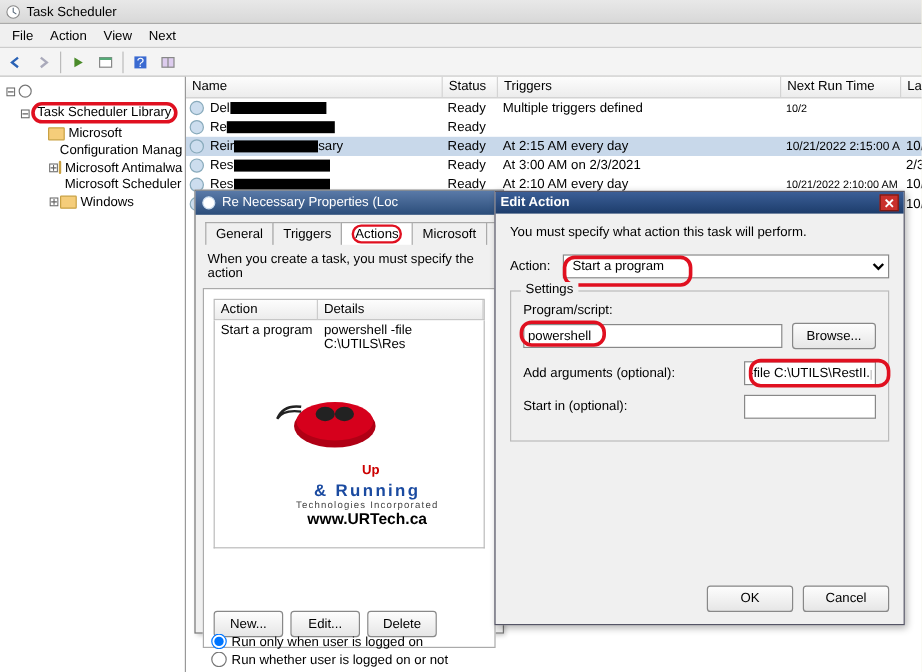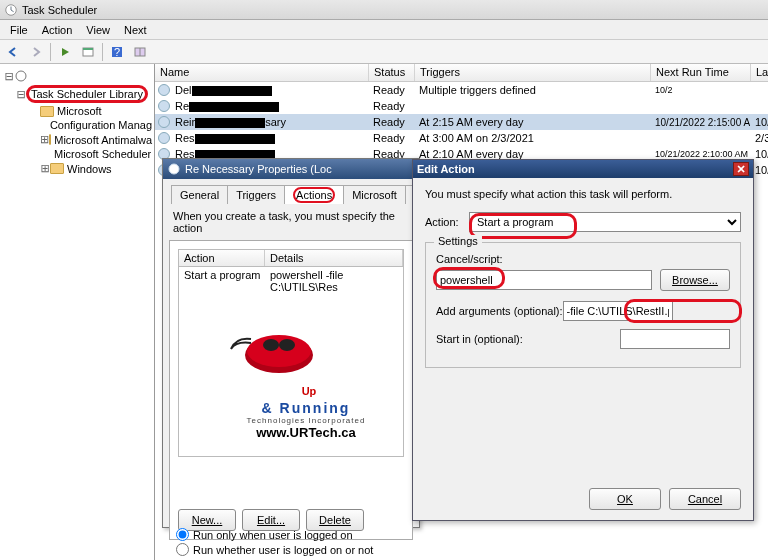--- a/index.html
+++ b/index.html
@@ -38,21 +38,21 @@
 .tab{padding:3px 8px;background:#f0f0f0;border:1px solid #aaa;border-bottom:none;margin-right:-1px;position:relative;}
 .tab.active{background:#fff;z-index:2;}
 .tabpane{background:#fff;margin:0 6px 6px 6px;border:1px solid #aaa;padding:8px 8px;height:300px;position:relative;}
 .dlg1 .desc{margin:6px 10px 6px 10px;}
 .gridhdr{display:flex;border:1px solid #bbb;background:linear-gradient(#fdfdfd,#ececec);}
 .gridhdr div{padding:2px 5px;border-right:1px solid #ccc;}
 .gridbody{border:1px solid #bbb;border-top:none;height:190px;background:#fff;position:relative;}
 .gridrow{display:flex;padding:2px 5px;}
 .logo{position:absolute;left:42px;top:52px;width:170px;text-align:center;}
 .btnrow{position:absolute;bottom:8px;left:8px;display:flex;gap:6px;}
-.wbtn{min-width:58px;height:22px;background:linear-gradient(#fdfdfd,#e6e6e6);border:1px solid #888;border-radius:3px;display:flex;align-items:center;justify-content:center;padding:0 8px;text-decoration:underline;}
+.wbtn{min-width:58px;height:22px;background:linear-gradient(#fdfdfd,#e6e6e6);border:1px solid #888;border-radius:3px;display:flex;align-items:center;justify-content:center;padding:0 8px;}
 
 .radios{position:absolute;left:176px;bottom:4px;display:flex;flex-direction:column;gap:2px;}
 .radios label{display:flex;align-items:center;gap:4px;}
 .radios input{margin:0;}
 
 
 .dlg2{position:absolute;left:412px;top:159px;width:342px;height:362px;background:#f0f0f0;border:1px solid #556;box-shadow:2px 2px 6px rgba(0,0,0,.3);}
 .dlg2 .dbar{height:18px;background:linear-gradient(#3b5e97,#1d3d6b);color:#fff;display:flex;align-items:center;justify-content:space-between;padding:0 4px;font-weight:bold;font-size:11px;}
 .dlg2 .dbar .xbtn{width:16px;height:14px;background:#c9302c;color:#fff;display:flex;align-items:center;justify-content:center;font-weight:bold;border:1px solid #7a1812;}
 .dlg2 .body{padding:10px 12px;}
@@ -284,27 +284,27 @@
   </div>
   <div class="body">
     <div>You must specify what action this task will perform.</div>
     <div class="row" style="margin-top:12px">
       <span style="width:44px">Action:</span>
       <select class="txt" style="flex:1"><option>Start a program</option></select>
     </div>
     <div class="hl" style="left:56px;top:53px;width:108px;height:26px"></div>
     <div class="group">
       <div class="legend">Settings</div>
-      <div>Cancel/script:</div>
+      <div>Program/script:</div>
       <div class="row">
         <input class="txt" style="flex: 1 1 0%; margin-right: 8px;" value="powershell">
         <div class="wbtn" style="min-width:70px">Browse...</div>
       </div>
       <div class="hl" style="left:7px;top:24px;width:72px;height:22px"></div>
-      <div class="row" style="margin-top:10px;">
+      <div class="row" style="margin-top:10px;justify-content:space-between">
         <span>Add arguments (optional):</span>
         <input class="txt" style="width: 110px;" value="-file C:\UTILS\RestII.ps1">
       </div>
       <div class="hl" style="left:198px;top:56px;width:118px;height:24px"></div>
       <div class="row" style="margin-top:8px;justify-content:space-between">
         <span>Start in (optional):</span>
         <input class="txt" style="width: 110px;">
       </div>
     </div>
   </div>

